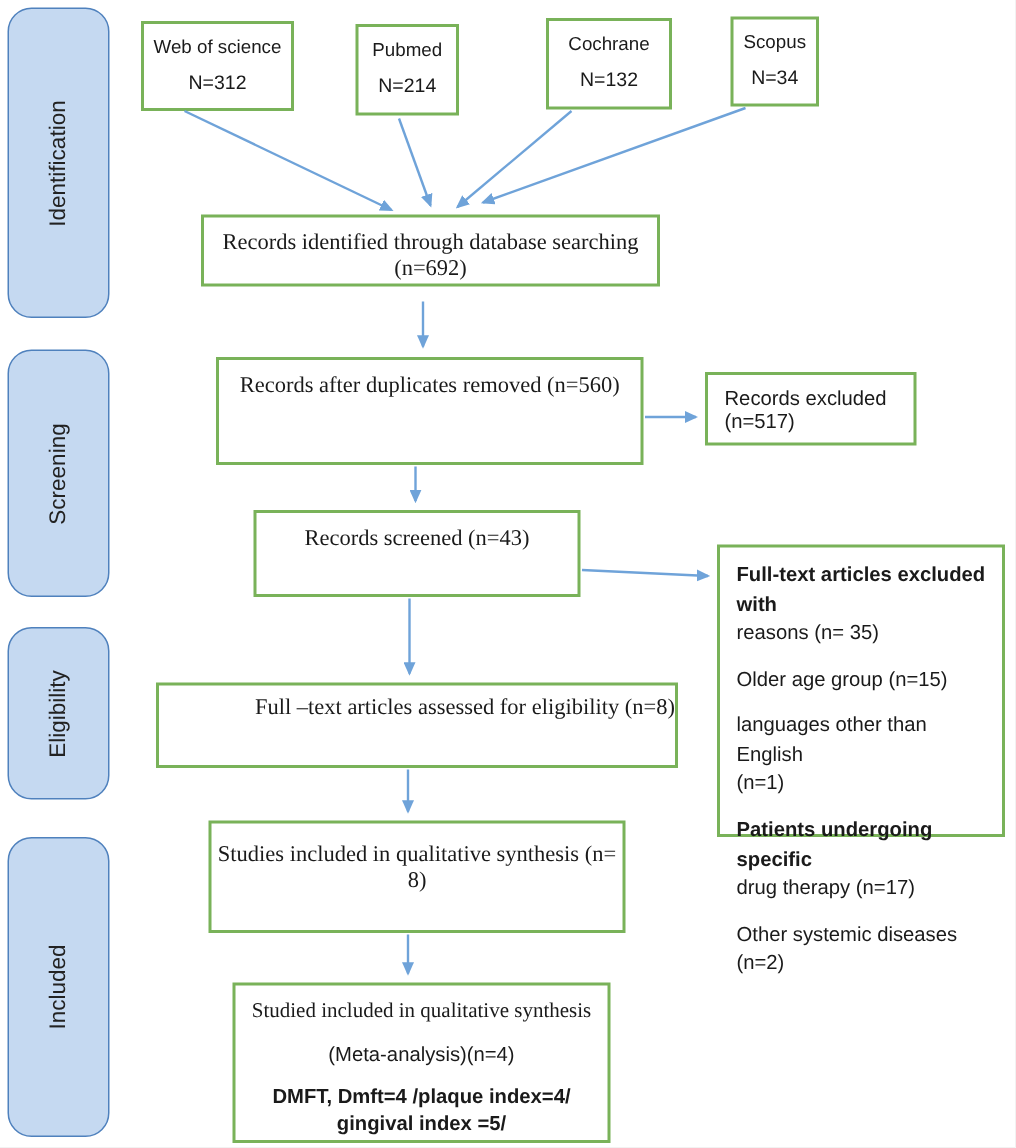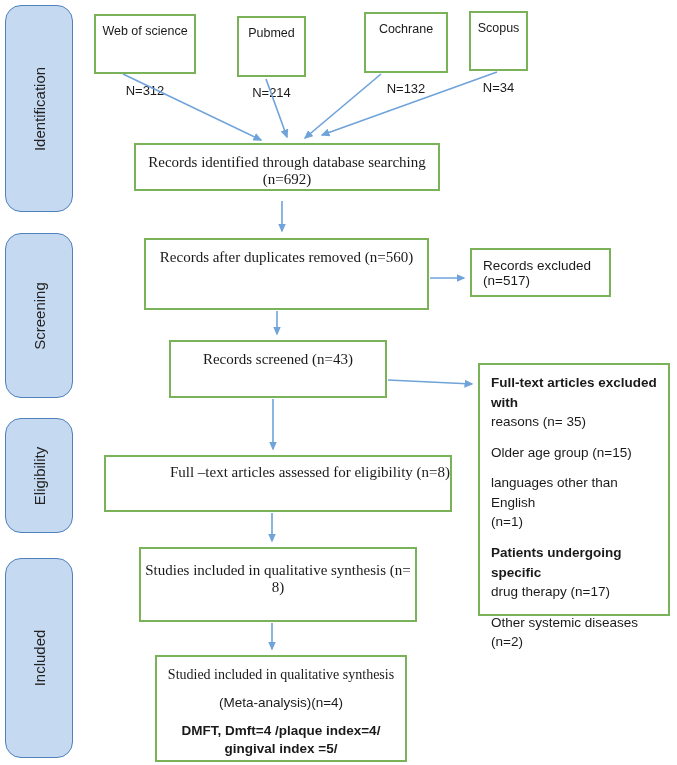--- a/index.html
+++ b/index.html
@@ -34,21 +34,21 @@
   }
   
   .gbox{
     border:2px solid var(--green);
     background:#fff;
     text-align:center;
   }
   .serif{font-family:"Liberation Serif","DejaVu Serif",serif;font-size:15px;}
   .sans{font-family:"Liberation Sans","DejaVu Sans",sans-serif;font-size:13.5px;}
   .src-name{font-size:12.5px;padding-top:8px;}
-  .src-count{font-size:13px;padding-top:9px;margin-top:36px;}
+  .src-count{font-size:13px;padding-top:9px;}
   .pad-top{padding-top:9px;}
   .left-align{text-align:left;}
   .b{font-weight:bold;}
   #excl-list{padding:8px 6px 0 11px;line-height:1.45;}
   #excl-list p{margin:0 0 11px 0;}
   svg.arrows{position:absolute;left:0;top:0;pointer-events:none;}
   .arrow{stroke:var(--blue);stroke-width:1.6;fill:none;}
 </style>
 </head>
 <body>
@@ -73,21 +73,21 @@
     <div class="src-count">N=312</div>
   </div>
   <div class="abs gbox sans" style="left:237px;top:16px;width:69px;height:61px;">
     <div class="src-name">Pubmed</div>
     <div class="src-count">N=214</div>
   </div>
   <div class="abs gbox sans" style="left:364px;top:12px;width:84px;height:61px;">
     <div class="src-name">Cochrane</div>
     <div class="src-count">N=132</div>
   </div>
-  <div class="abs gbox sans" style="left:469px;top:11px;width:59px;height:60px;">
+  <div class="abs gbox sans" style="left:487px;top:11px;width:59px;height:60px;">
     <div class="src-name">Scopus</div>
     <div class="src-count">N=34</div>
   </div>
 
   <div class="abs gbox serif" style="left:134px;top:143px;width:306px;height:48px;">
     <div class="pad-top">Records identified through database searching</div>
     <div>(n=692)</div>
   </div>
 
   <div class="abs gbox serif" style="left:144px;top:238px;width:285px;height:72px;">
@@ -95,21 +95,21 @@
   </div>
 
   <div class="abs gbox sans left-align" style="left:470px;top:248px;width:141px;height:49px;">
     <div style="padding:8px 4px 0 11px;">Records excluded (n=517)</div>
   </div>
 
   <div class="abs gbox serif" style="left:169px;top:340px;width:218px;height:58px;">
     <div class="pad-top">Records screened (n=43)</div>
   </div>
 
-  <div class="abs gbox sans left-align" style="left:478px;top:363px;width:192px;height:253px;">
+  <div class="abs gbox sans left-align" style="left:478px;top:363px;width:192px;height:195px;">
     <div id="excl-list">
         <p><span class="b">Full-text articles excluded with</span><br><span>reasons (n= 35)</span></p>
         <p><span>Older age group (n=15)</span></p>
         <p><span>languages other than English</span><br><span>(n=1)</span></p>
         <p><span class="b">Patients undergoing specific</span><br><span>drug therapy (n=17)</span></p>
         <p><span>Other systemic diseases (n=2)</span></p>
       </div>
   </div>
 
   <div class="abs gbox serif" style="left:104px;top:455px;width:348px;height:57px;">

